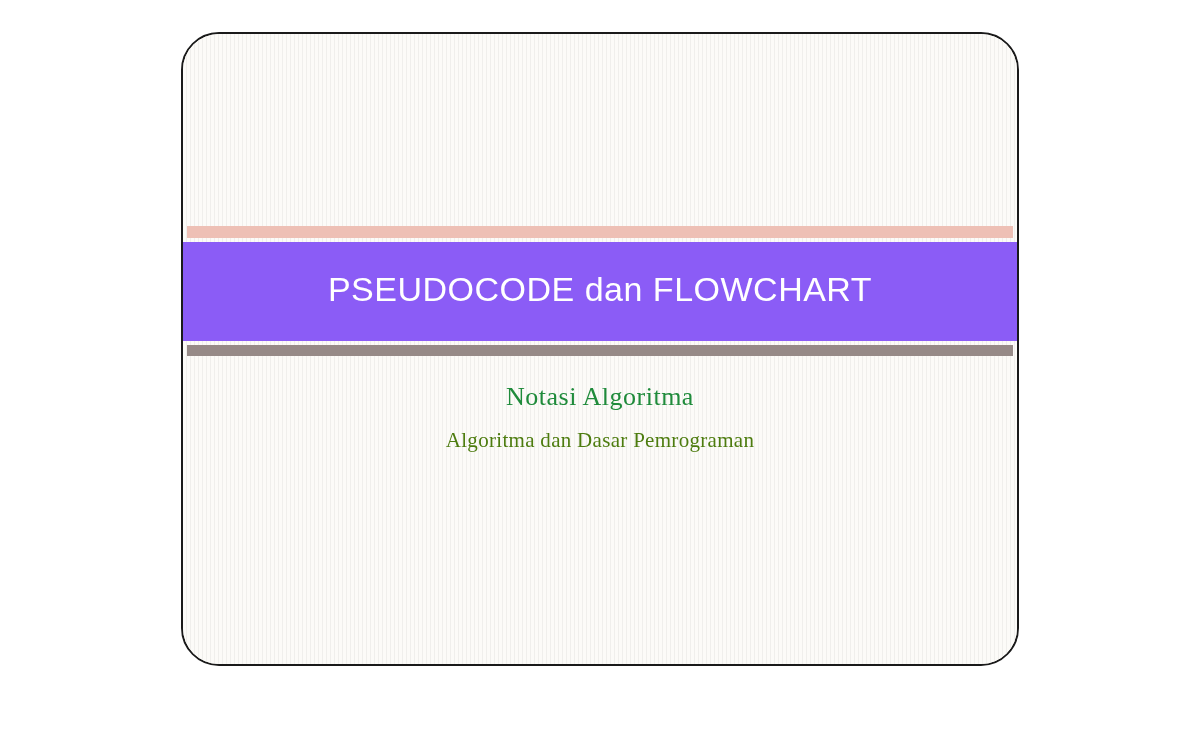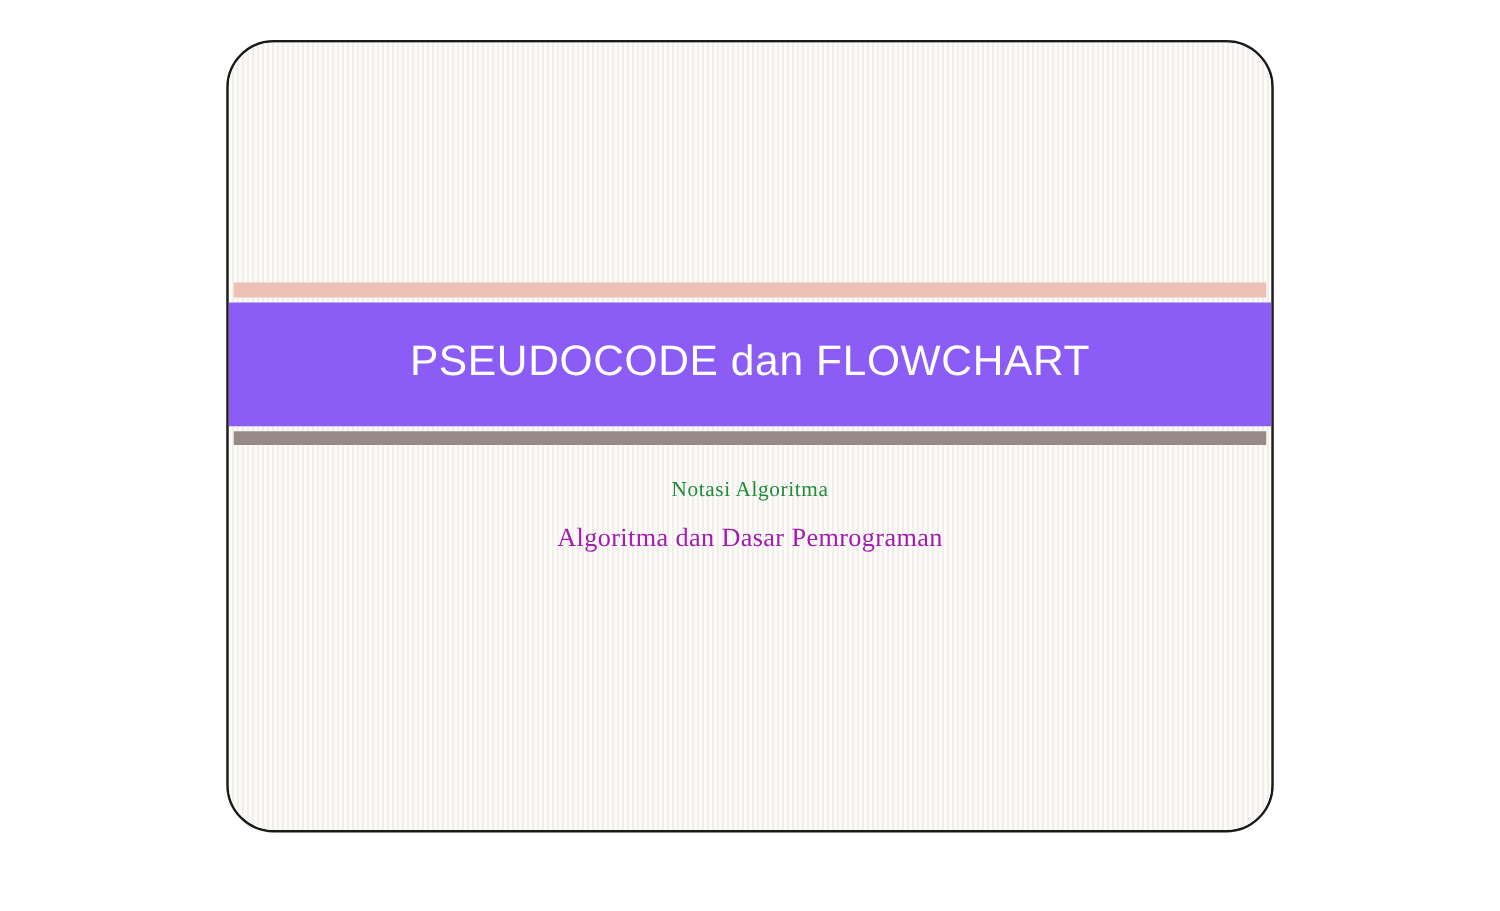--- a/index.html
+++ b/index.html
@@ -88,30 +88,30 @@
     .subtitle-area {
       position: absolute;
       top: 348px;
       left: 0;
       right: 0;
       text-align: center;
     }
 
     .subtitle-primary {
       font-family: Georgia, 'Times New Roman', serif;
-      font-size: 17px;
+      font-size: 26px;
       color: #1f8b3b;
       margin-bottom: 16px;
       letter-spacing: 0.5px;
     }
 
     .subtitle-secondary {
       font-family: Georgia, 'Times New Roman', serif;
       font-size: 21px;
-      color: #a21caf;
+      color: #4d7c0f;
       letter-spacing: 0.3px;
     }
   </style>
 </head>
 <body>
 
 <div class="slide-container">
   <div class="pinstripe-bg"></div>
   <div class="content">
 

